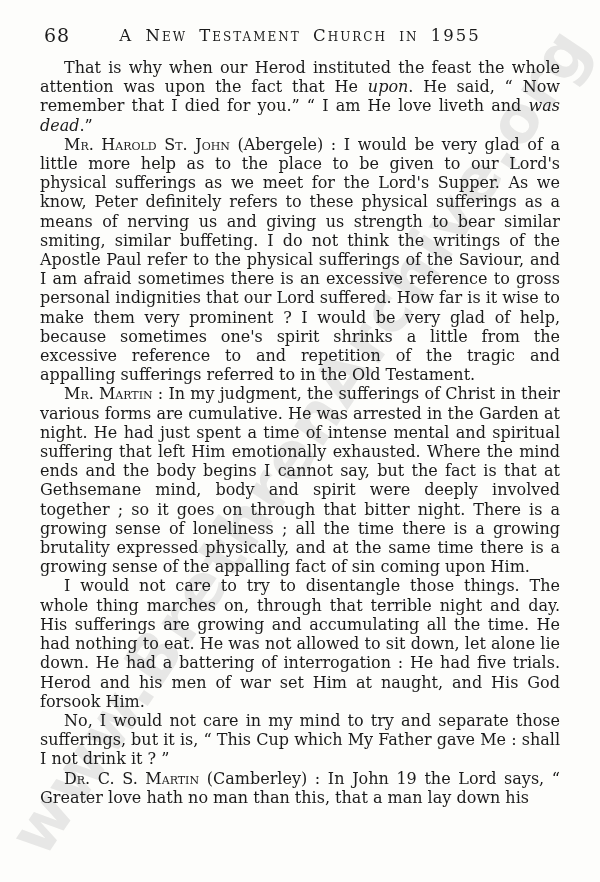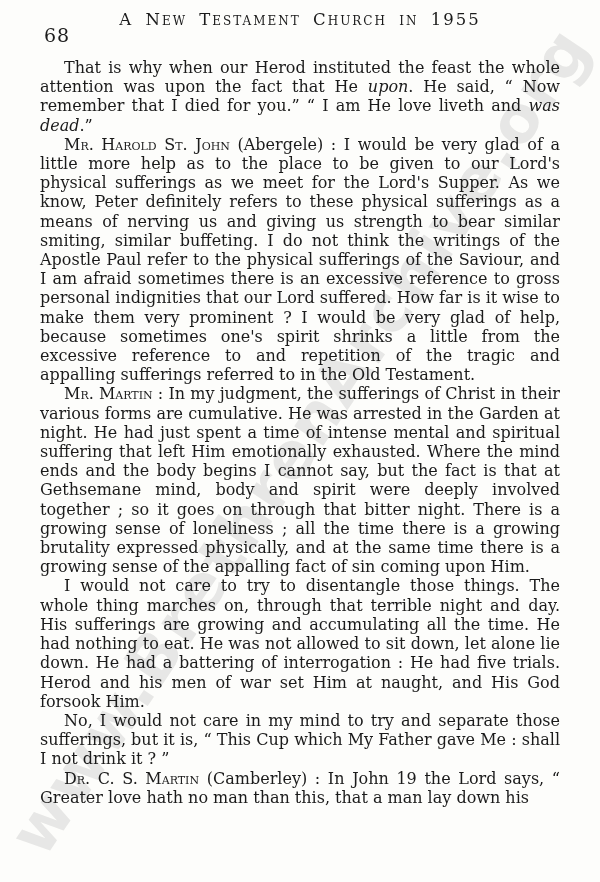--- a/index.html
+++ b/index.html
@@ -26,21 +26,21 @@
     letter-spacing: 2px;
     color: rgba(155, 155, 155, 0.22);
     white-space: nowrap;
     pointer-events: none;
     user-select: none;
     z-index: 1;
   }
 
   .running-head {
     position: relative;
-    padding-top: 10px;
+    padding-top: 26px;
     height: 54px;
     z-index: 2;
   }
 
   .page-number {
     position: absolute;
     left: 44px;
     top: 24px;
     font-size: 19px;
     letter-spacing: 1px;

